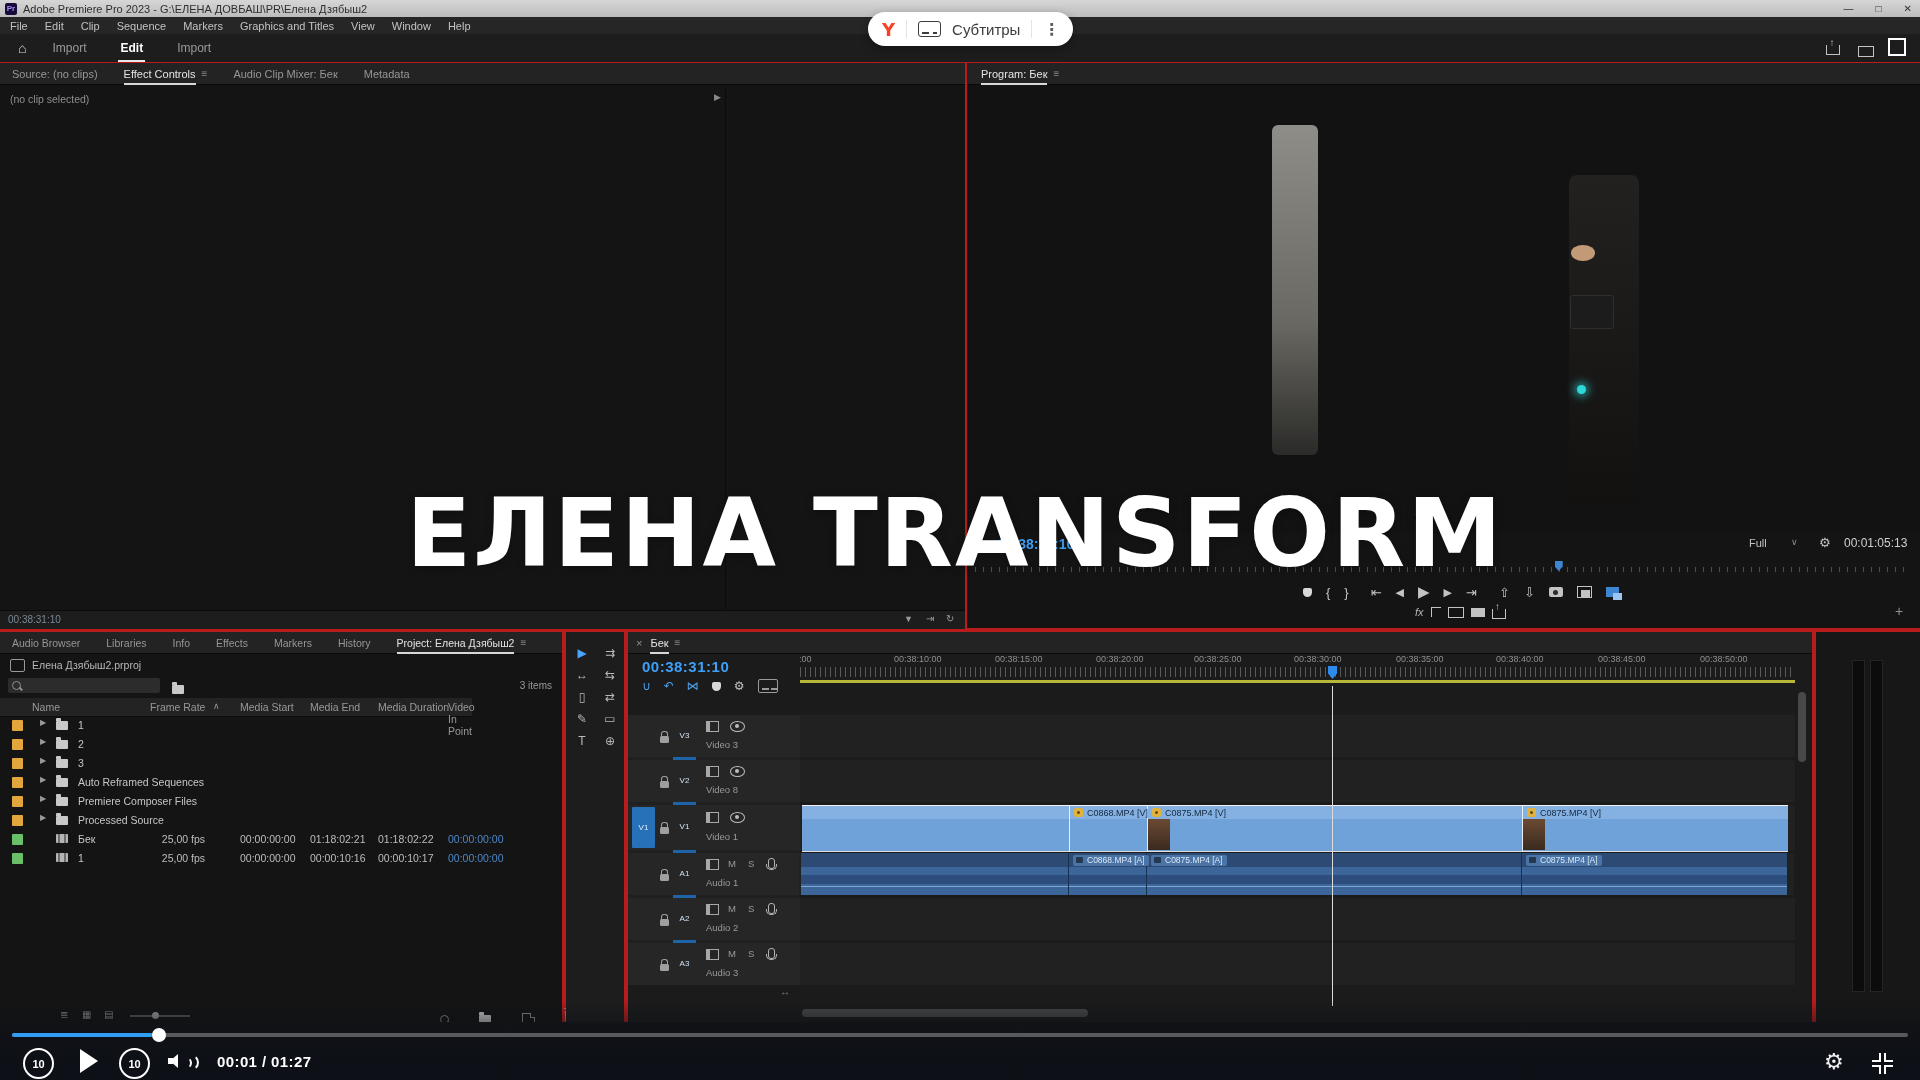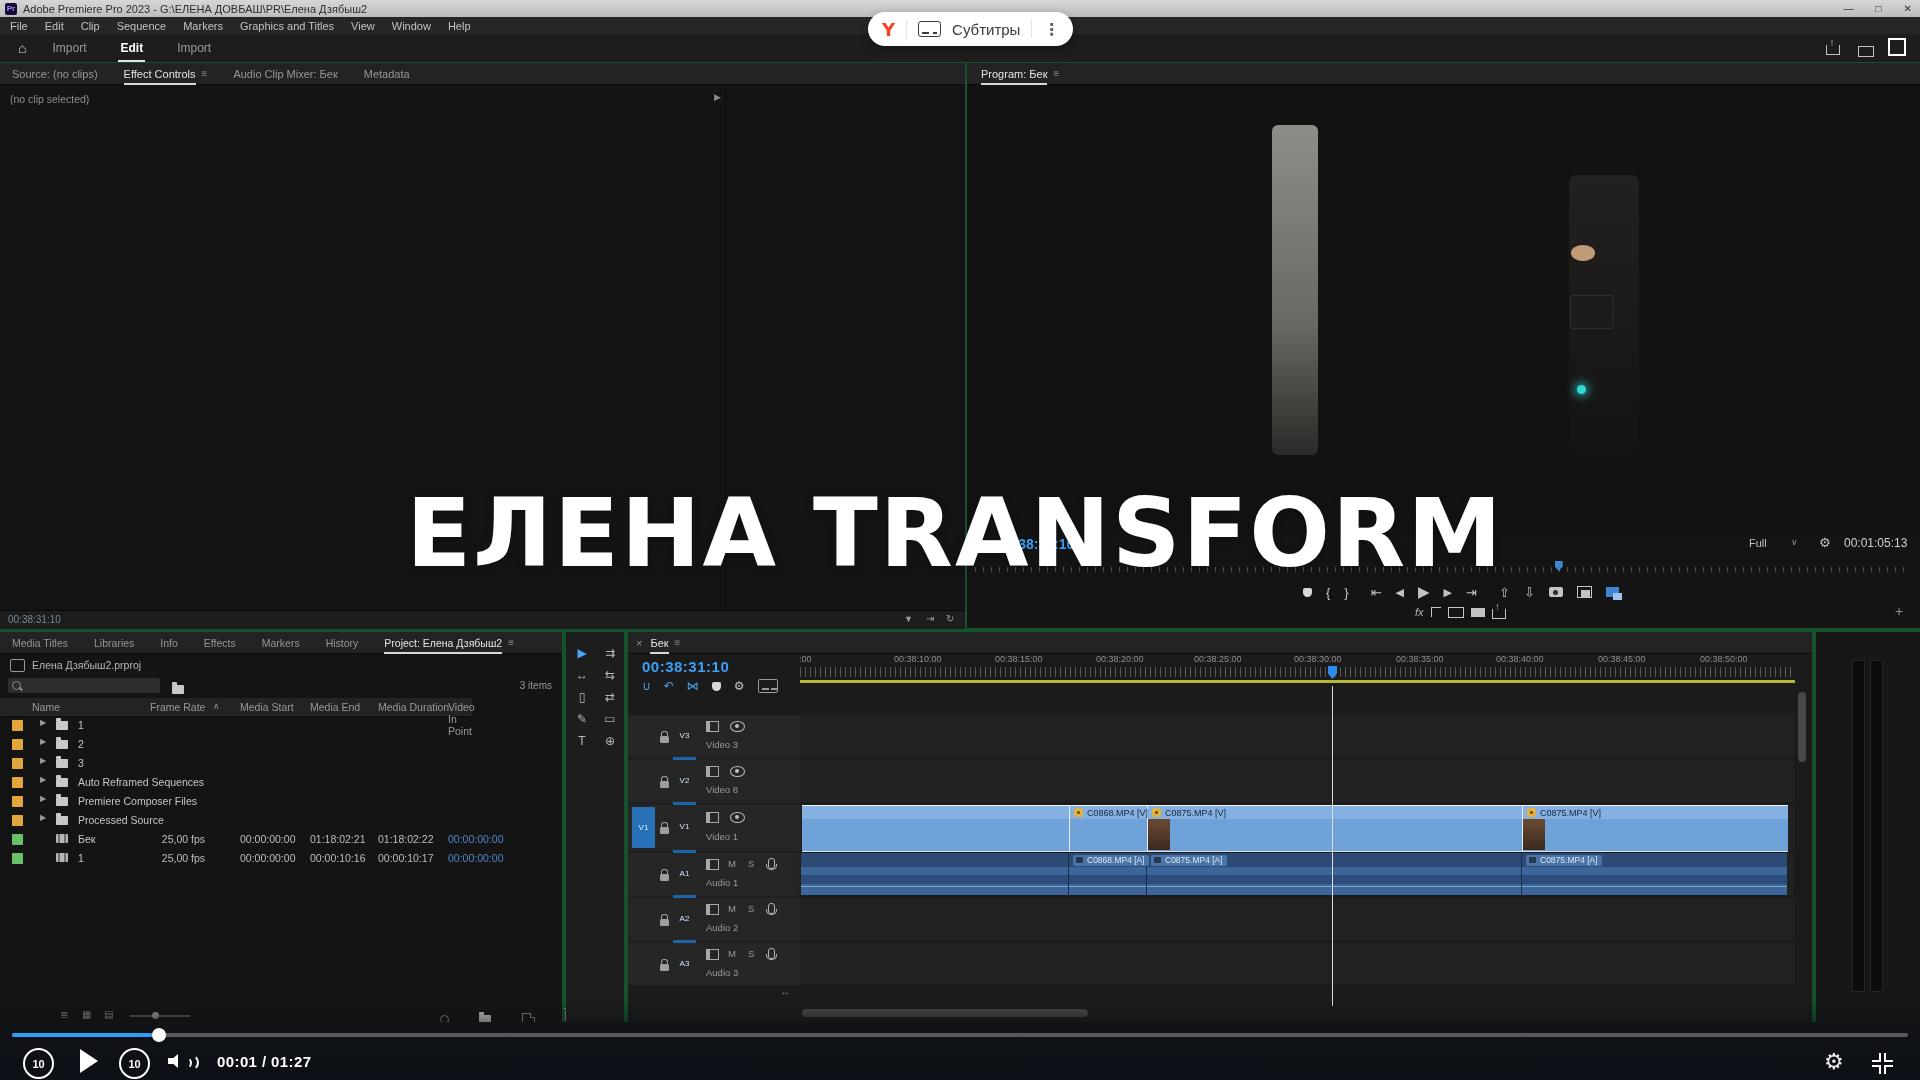--- a/index.html
+++ b/index.html
@@ -1,16 +1,16 @@
 <!DOCTYPE html>
 <html><head>
 <meta charset="utf-8">
 <style>
   html,body{margin:0;padding:0;background:#000;}
-  .screen{position:relative;width:1920px;height:1080px;background:#14532d;overflow:hidden;
+  .screen{position:relative;width:1920px;height:1080px;background:#b91c1c;overflow:hidden;
           font-family:"Liberation Sans","DejaVu Sans",sans-serif;-webkit-font-smoothing:antialiased;}
   .abs{position:absolute;}
   
   .titlebar{position:absolute;left:0;top:0;width:1920px;height:17px;
             background:linear-gradient(#d6d6d6,#bdbdbd);color:#2e2e2e;font-size:11px;display:flex;align-items:center;}
   .pr-appicon{width:12px;height:12px;background:#180b3a;color:#a18ef0;font-size:8px;font-weight:bold;
               display:flex;align-items:center;justify-content:center;margin:0 6px 0 5px;border-radius:2px;}
   .winbtns{position:absolute;right:8px;top:0;height:17px;display:flex;gap:22px;align-items:center;color:#333;font-size:10px;}
   .menubar{position:absolute;left:0;top:17px;width:1920px;height:17px;background:#262626;display:flex;
            align-items:center;gap:17px;padding-left:10px;color:#c2c2c2;font-size:11px;}
@@ -195,21 +195,21 @@
       <span class="icorner"></span>
       <span class="irect"></span>
       <span class="irectf"></span>
       <span class="ishare"></span>
     </div>
     <span class="abs" style="left:928px;top:540px;color:#8f8f8f;font-size:14px;">+</span>
   </div>
 
   <div class="panel" style="left:0;top:632px;width:562px;height:390px;">
     <div class="ptabs" style="font-size:10.5px;">
-      <span class="ptab" style="margin-left:12px;">Media Titles</span>
+      <span class="ptab" style="margin-left:12px;">Audio Browser</span>
       <span class="ptab">Libraries</span>
       <span class="ptab">Info</span>
       <span class="ptab">Effects</span>
       <span class="ptab">Markers</span>
       <span class="ptab">History</span>
       <span class="ptab active">Project: Елена Дзябыш2</span>
       <span class="pmenu">≡</span>
     </div>
     <span class="abs" style="left:10px;top:27px;width:13px;height:11px;border:1.3px solid #9a9a9a;border-radius:2px;"></span>
     <span class="abs" style="left:32px;top:27px;color:#b8b8b8;font-size:10.5px;">Елена Дзябыш2.prproj</span>

